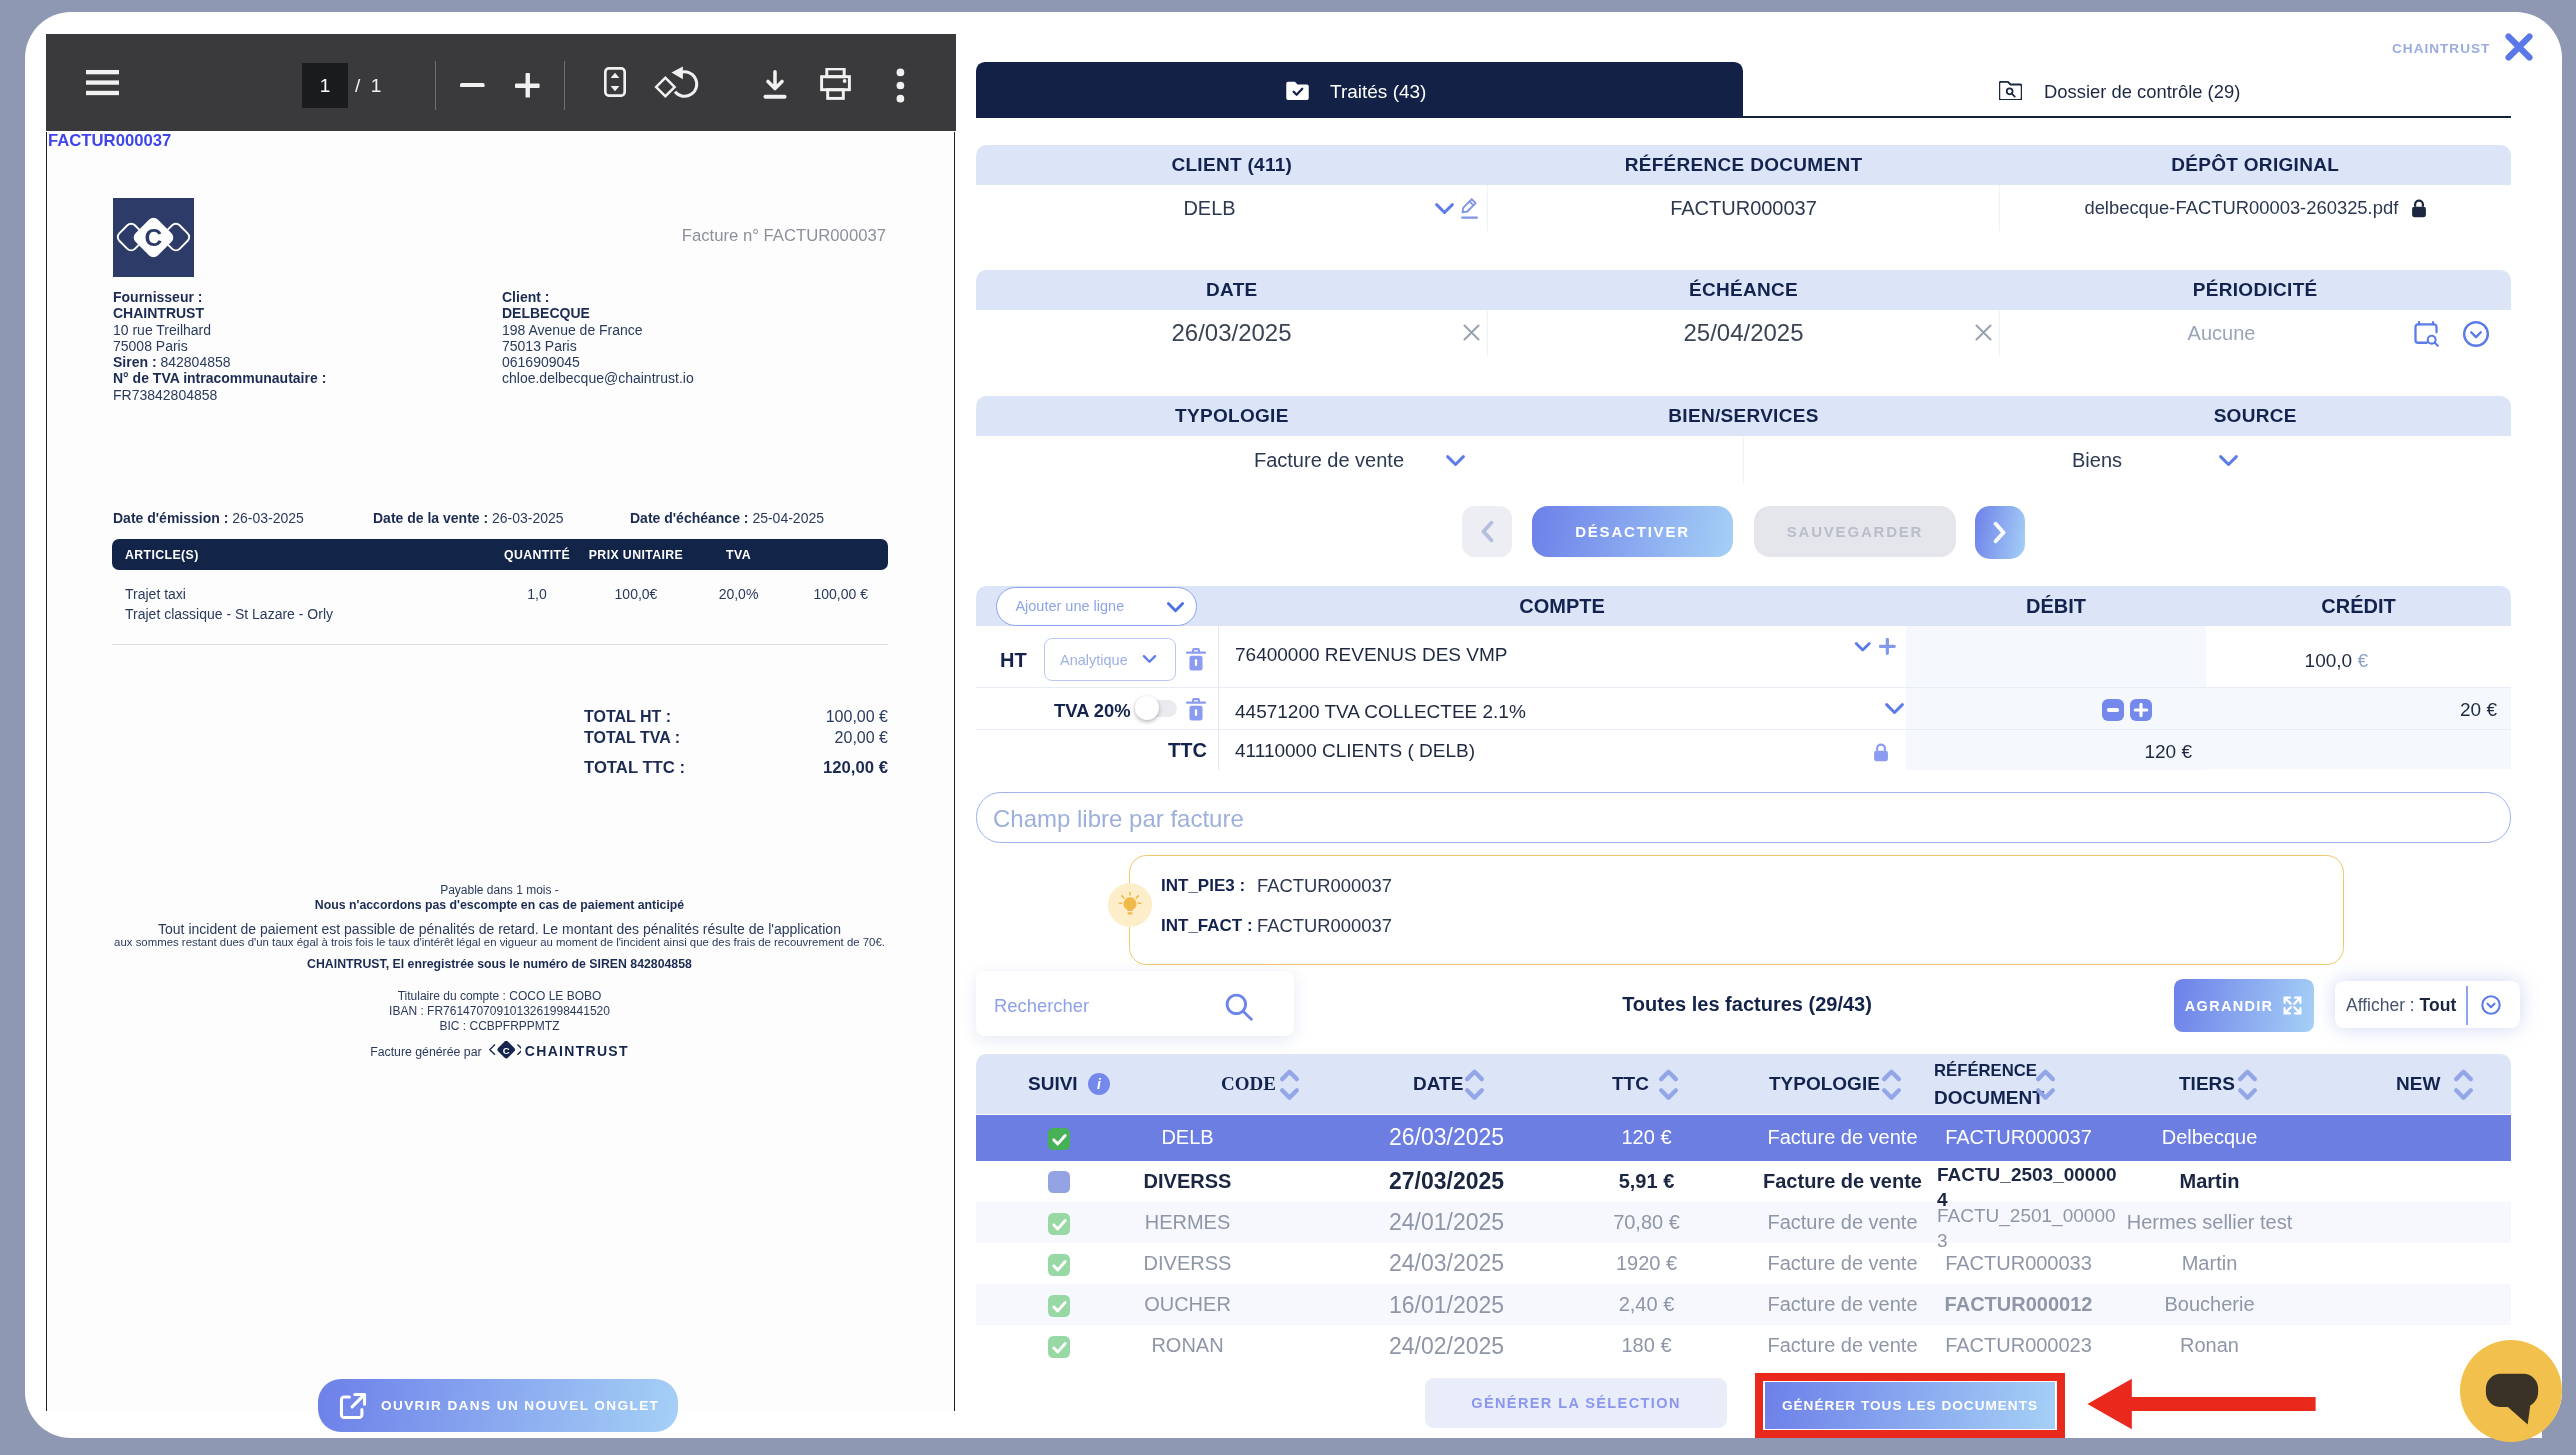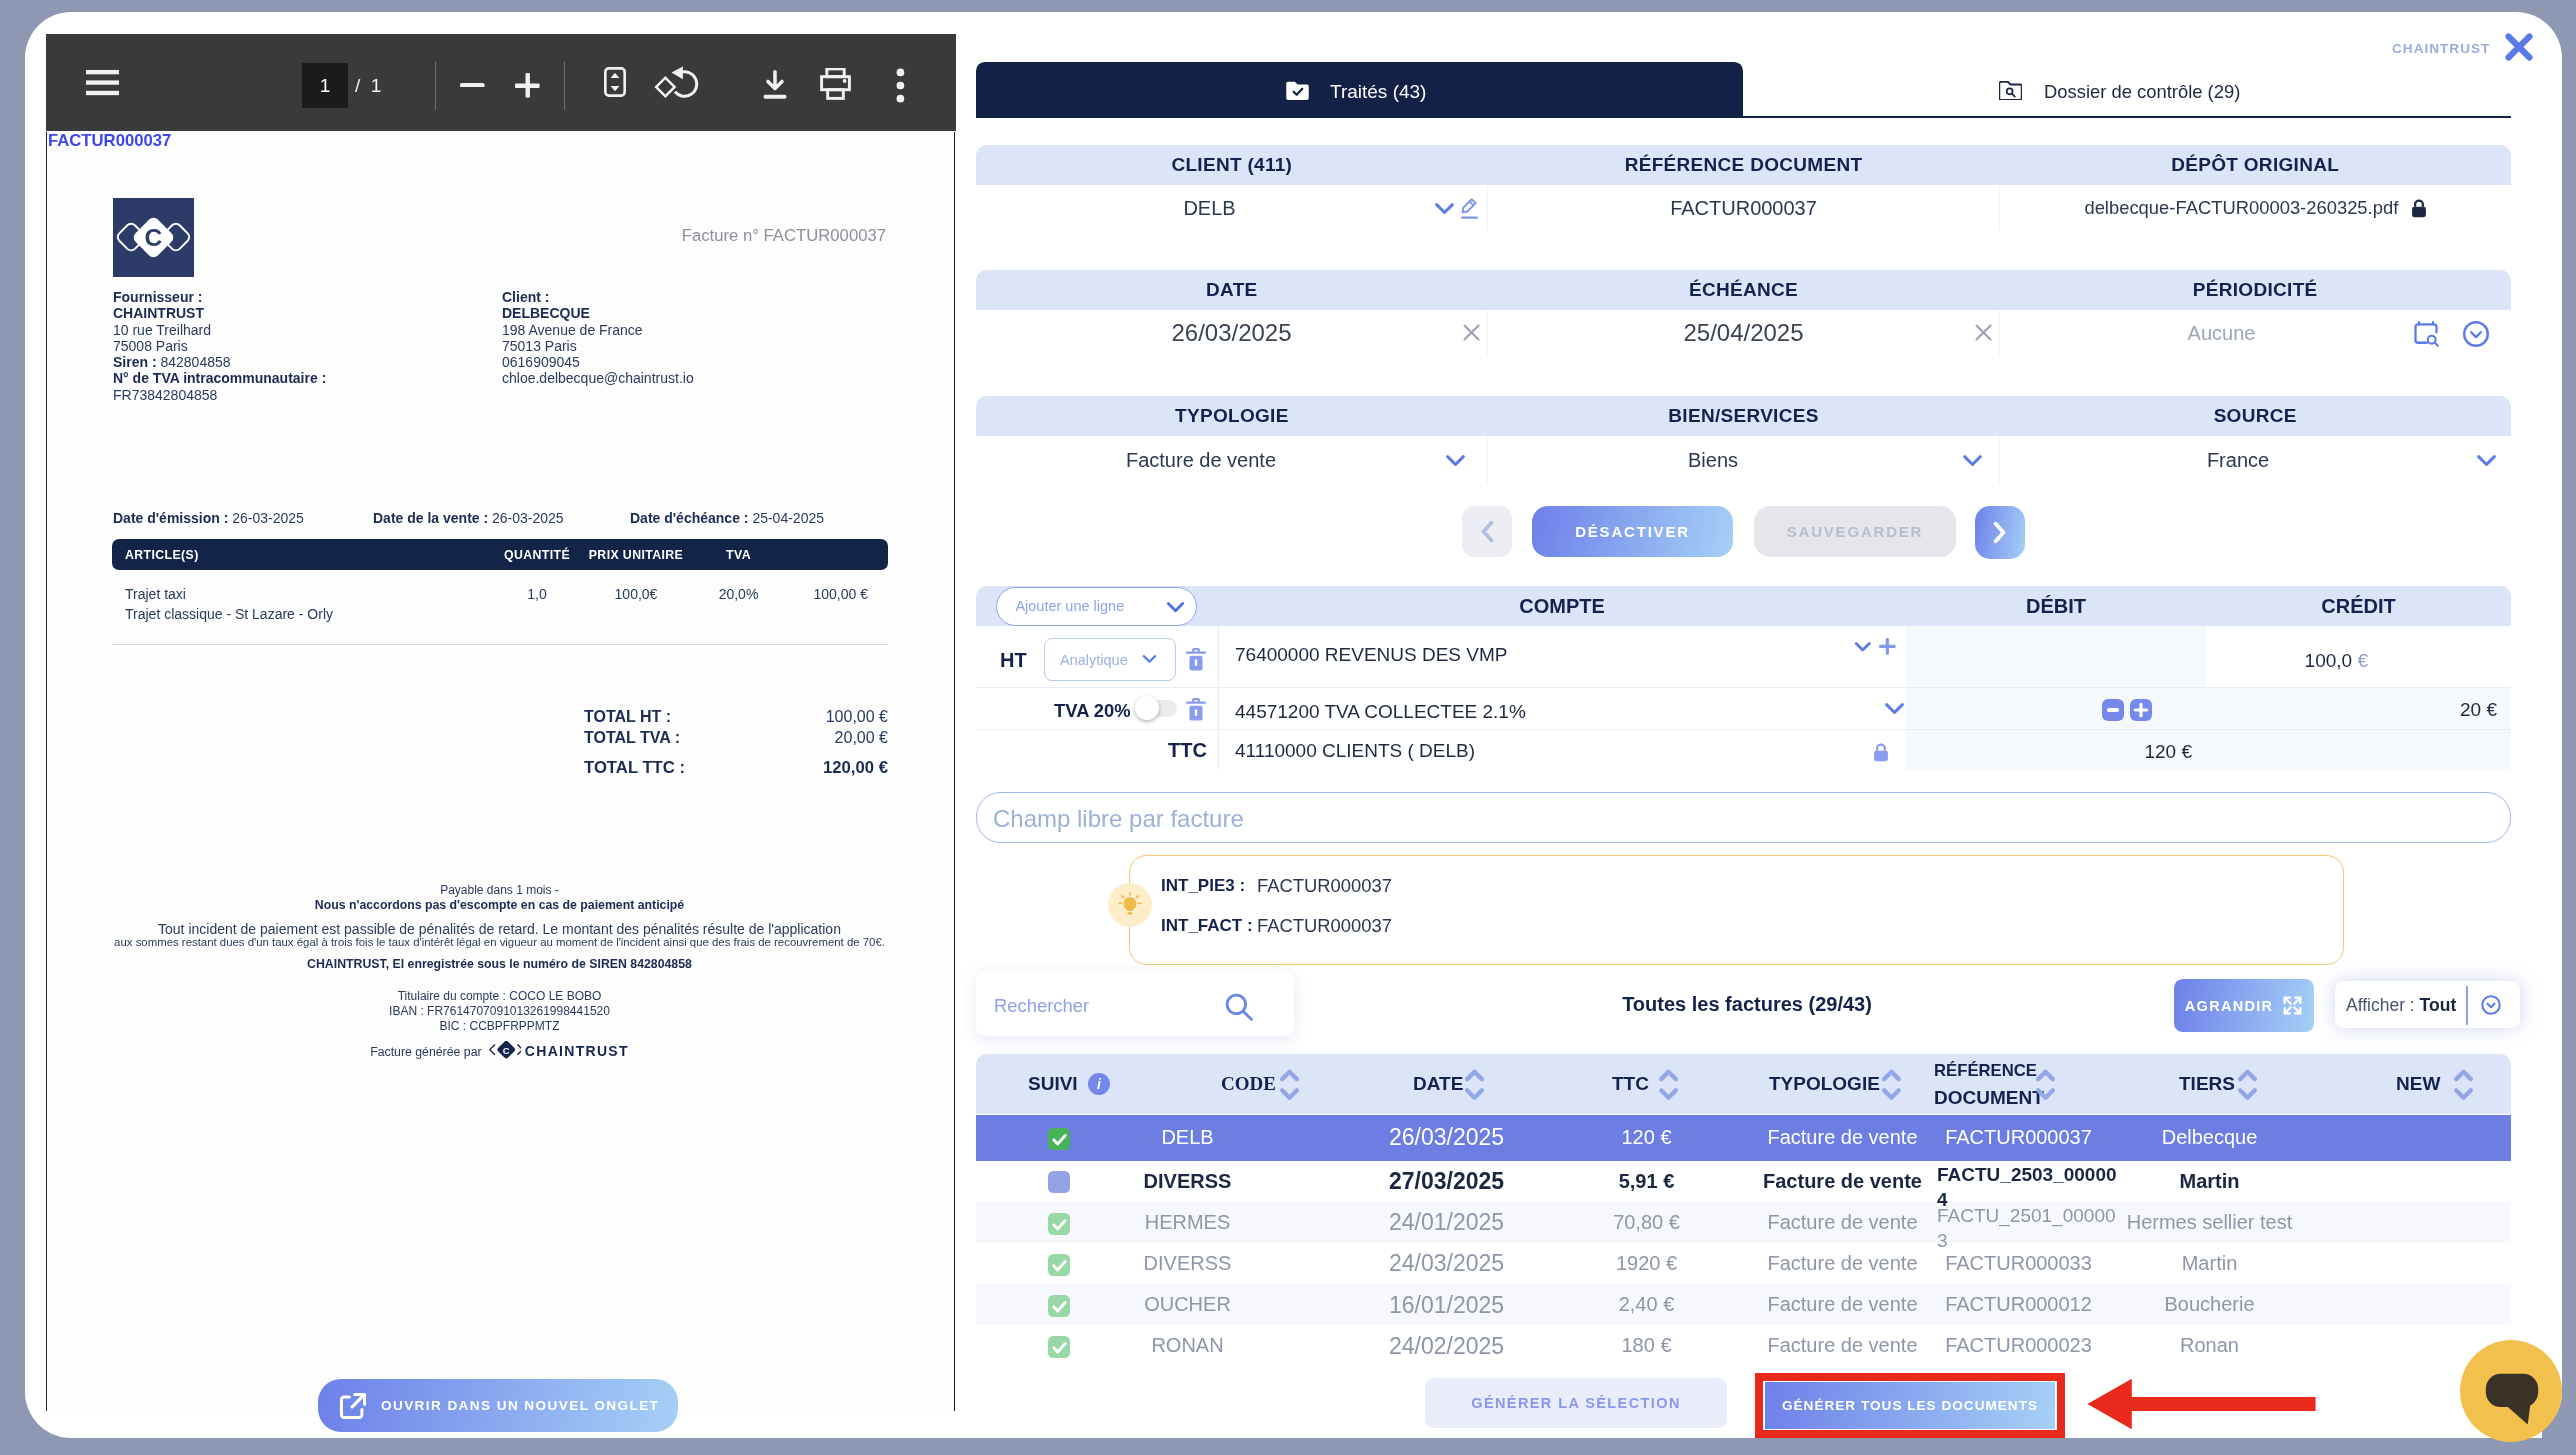--- a/index.html
+++ b/index.html
@@ -247,26 +247,20 @@
     <svg class="abs" style="left:469px;top:16.7px" width="21" height="14" viewBox="0 0 24 16">
         <path d="M3 3 L12 12 L21 3" fill="none" stroke="#5b7be8" stroke-width="3.4" stroke-linecap="round" stroke-linejoin="round"></path>
       </svg>
   </div>
   <div class="vcell">
       <span style="margin-right:61px;">Biens</span>
     <svg class="abs" style="left:474px;top:16.7px" width="21" height="14" viewBox="0 0 24 16">
         <path d="M3 3 L12 12 L21 3" fill="none" stroke="#5b7be8" stroke-width="3.4" stroke-linecap="round" stroke-linejoin="round"></path>
       </svg>
   </div>
-  <div class="vcell">
-      <span style="margin-right:35px;">France</span>
-    <svg class="abs" style="left:476px;top:16.7px" width="21" height="14" viewBox="0 0 24 16">
-        <path d="M3 3 L12 12 L21 3" fill="none" stroke="#5b7be8" stroke-width="3.4" stroke-linecap="round" stroke-linejoin="round"></path>
-      </svg>
-  </div>
 </div>
 
 
 <div class="abs" style="left:1462px;top:506px;width:50px;height:51px;background:#eceef4;border-radius:12.3px;display:flex;align-items:center;justify-content:center;">
   <svg width="14" height="23" viewBox="0 0 16 26">
       <path d="M13 3 L4 13 L13 23" fill="none" stroke="#b3bfdd" stroke-width="4.4" stroke-linecap="round" stroke-linejoin="round"></path>
     </svg>
 </div>
 <div class="abs grad" style="left:1532px;top:506px;width:201px;height:51px;border-radius:16px;display:flex;align-items:center;justify-content:center;">
     <span class="btn-txt">DÉSACTIVER</span>
@@ -496,21 +490,21 @@
 <div class="abs tcg" style="left:1359px;top:1250px;width:175px;font-size:23px;">24/03/2025</div>
 <div class="abs tcg" style="left:1559px;top:1252px;width:175px;">1920 €</div>
 <div class="abs tcg" style="left:1755px;top:1252px;width:175px;">Facture de vente</div>
 <div class="abs tcg" style="left:1931px;top:1252px;width:175px;">FACTUR000033</div>
 <div class="abs tcg" style="left:2122px;top:1252px;width:175px;">Martin</div>
 
 <div class="abs tcg" style="left:1100px;top:1293px;width:175px;">OUCHER</div>
 <div class="abs tcg" style="left:1359px;top:1292px;width:175px;font-size:23px;">16/01/2025</div>
 <div class="abs tcg" style="left:1559px;top:1293px;width:175px;">2,40 €</div>
 <div class="abs tcg" style="left:1755px;top:1293px;width:175px;">Facture de vente</div>
-<div class="abs tcg" style="left:1931px;top:1293px;width:175px;">FACTUR000012</div>
+<div class="abs tcg" style="left:1931px;top:1293px;width:175px;font-weight:bold;">FACTUR000012</div>
 <div class="abs tcg" style="left:2122px;top:1293px;width:175px;">Boucherie</div>
 
 <div class="abs tcg" style="left:1100px;top:1334px;width:175px;">RONAN</div>
 <div class="abs tcg" style="left:1359px;top:1333px;width:175px;font-size:23px;">24/02/2025</div>
 <div class="abs tcg" style="left:1559px;top:1334px;width:175px;">180 €</div>
 <div class="abs tcg" style="left:1755px;top:1334px;width:175px;">Facture de vente</div>
 <div class="abs tcg" style="left:1931px;top:1334px;width:175px;">FACTUR000023</div>
 <div class="abs tcg" style="left:2122px;top:1334px;width:175px;">Ronan</div>
 
 <div class="abs" style="left:964px;top:1367px;width:1578px;height:71px;background:#fff;"></div>

